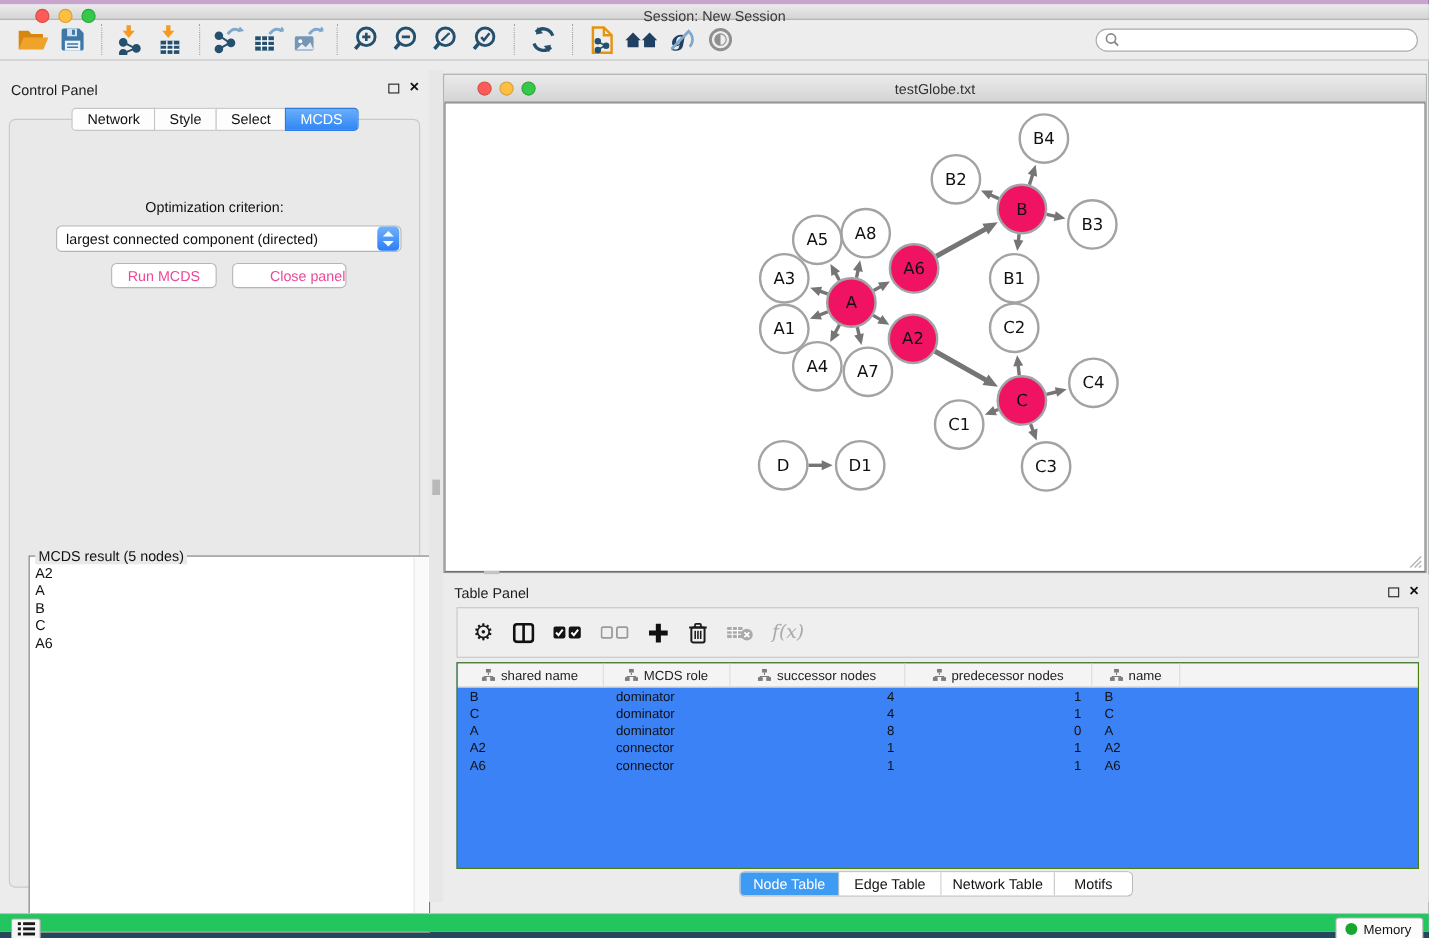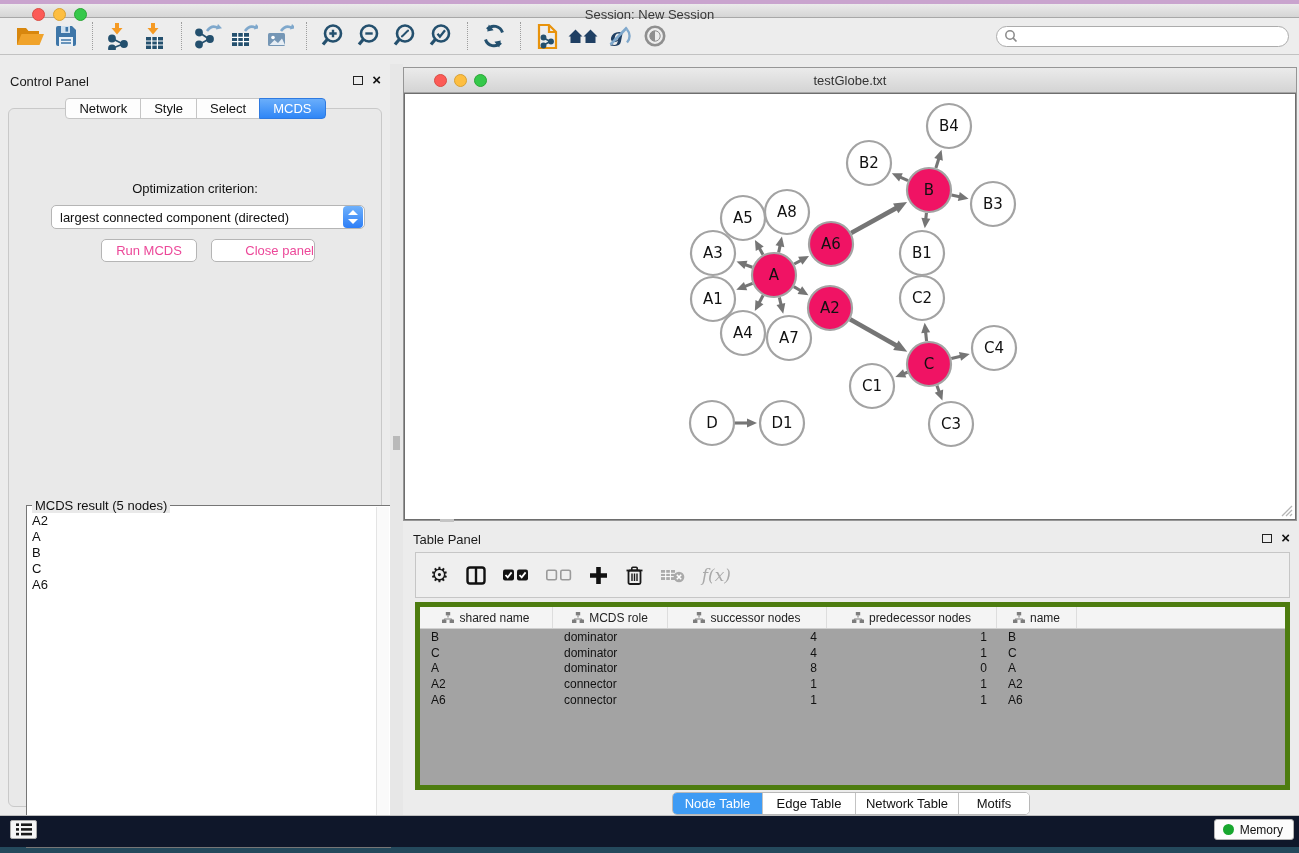--- a/index.html
+++ b/index.html
@@ -87,35 +87,35 @@
 
   
   #table-panel { position:absolute; left:403px; right:0; top:458px; bottom:0; background:#ececec; }
   #tp-toolbar { position:absolute; left:12px; right:9px; top:30px; height:46px;
                 background:#efefef; border:1px solid #c6c6c6; display:flex; align-items:center;
                 padding-left:14px; gap:17px; }
   .tpi { display:flex; align-items:center; justify-content:center; cursor:default; }
   .gear-glyph { font-family:"DejaVu Sans",sans-serif; font-size:21px; color:#1a1a1a; line-height:22px; }
   .fx { font-family:"DejaVu Serif",serif; font-style:italic; font-size:17px; color:#a9a9a9; }
   #tp-table { position:absolute; left:12px; right:9px; top:80px; height:188px;
-              background:#a3a3a3; border:5px solid #4d7c0f; overflow:hidden; }
+              background:#3b82f6; border:1px solid #4d7c0f; overflow:hidden; }
   #tp-head { display:flex; height:22px; background:#f4f4f4; border-bottom:1px solid #cfcfcf; }
   .th { display:flex; align-items:center; justify-content:center; gap:5px; font-size:12px;
         color:#222; border-right:1px solid #ddd; height:100%; }
   .tr { display:flex; height:15.7px; align-items:center; }
   .td { font-size:12px; color:#111; overflow:hidden; white-space:nowrap; }
   #tp-tabs { position:absolute; left:269px; top:270px; height:23px; display:flex;
              border:1px solid #b8b8b8; border-radius:5px; overflow:hidden; background:#fff; }
   .tp-tab { height:100%; line-height:21px; text-align:center; font-size:13px; color:#111;
             border-right:1px solid #c3c3c3; background:#fff; cursor:default; }
   .tp-tab:last-child { border-right:none; }
   .tp-tab.sel { background:#3e9bf4; color:#fff; }
 
   
-  #statusbar { position:absolute; left:0; right:0; bottom:0; height:32px; background:#0f172a;
+  #statusbar { position:absolute; left:0; right:0; bottom:0; height:17px; background:#22c55e;
                border-top:1px solid #bfbfbf;text-align:center; }
   #list-btn { position:absolute; left:10px; top:4px; width:27px; height:19px; background:#f6f6f6;
               border:1px solid #ababab; border-radius:2px; display:flex; align-items:center; justify-content:center; }
   #memory-btn { position:absolute; right:5px; top:3px; height:21px; padding:0 10px 0 8px;
                 background:#fcfcfc; border:1px solid #b3b3b3; border-radius:3px;
                 display:flex; align-items:center; gap:6px; font-size:12px; color:#111; }
   #memory-dot { width:11px; height:11px; border-radius:50%; background:#17a62e; }
 </style>
 </head>
 <body>

